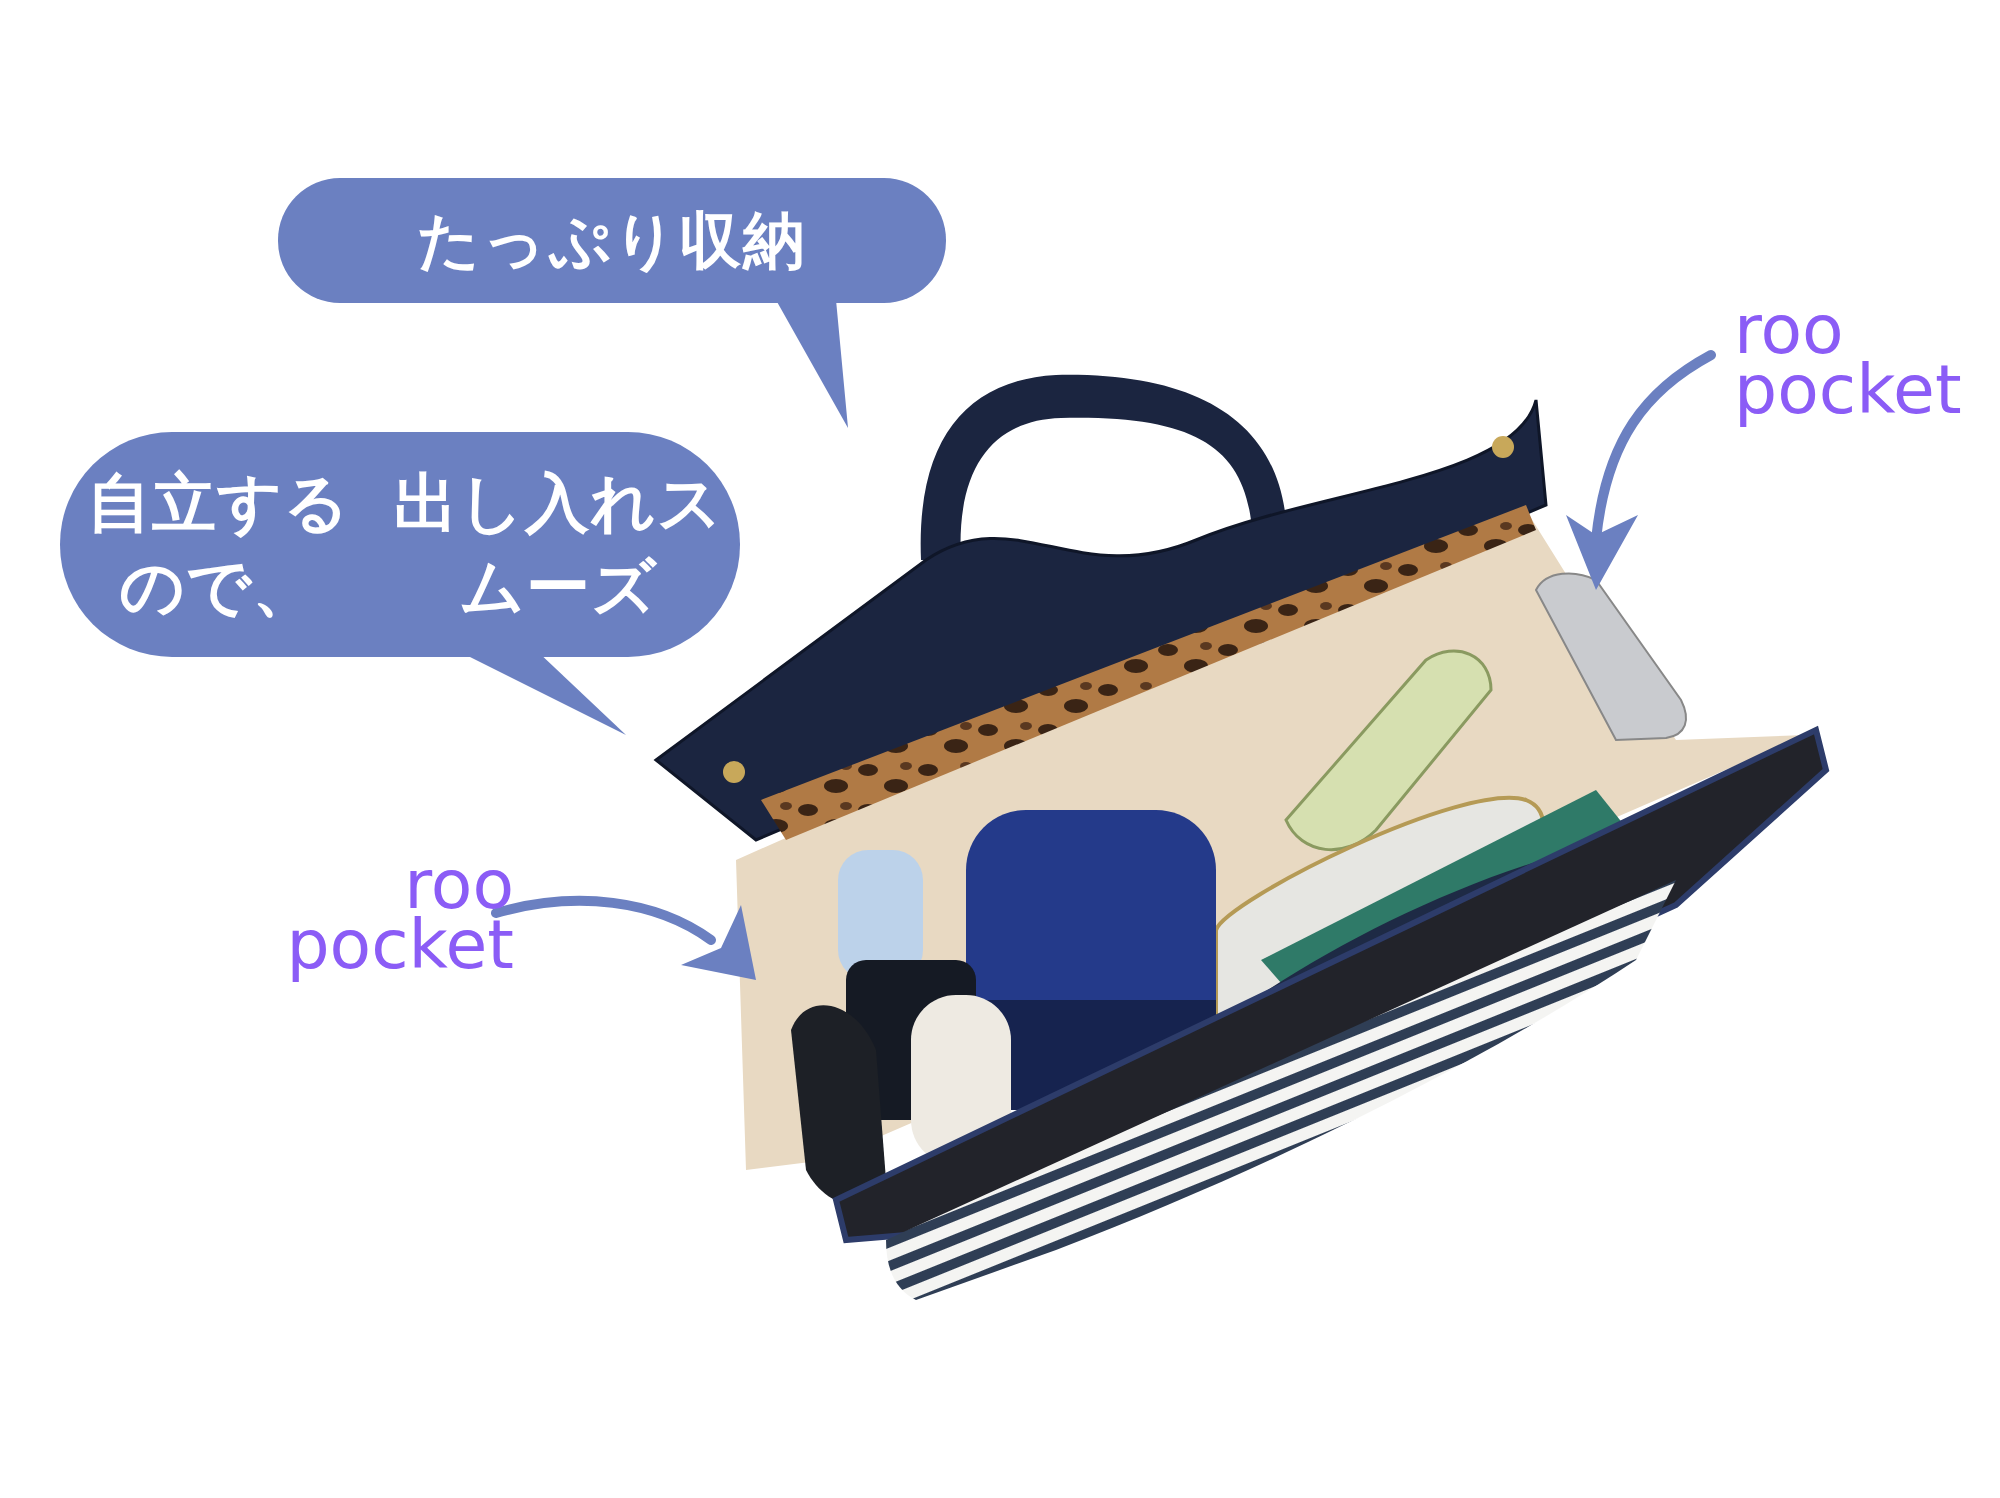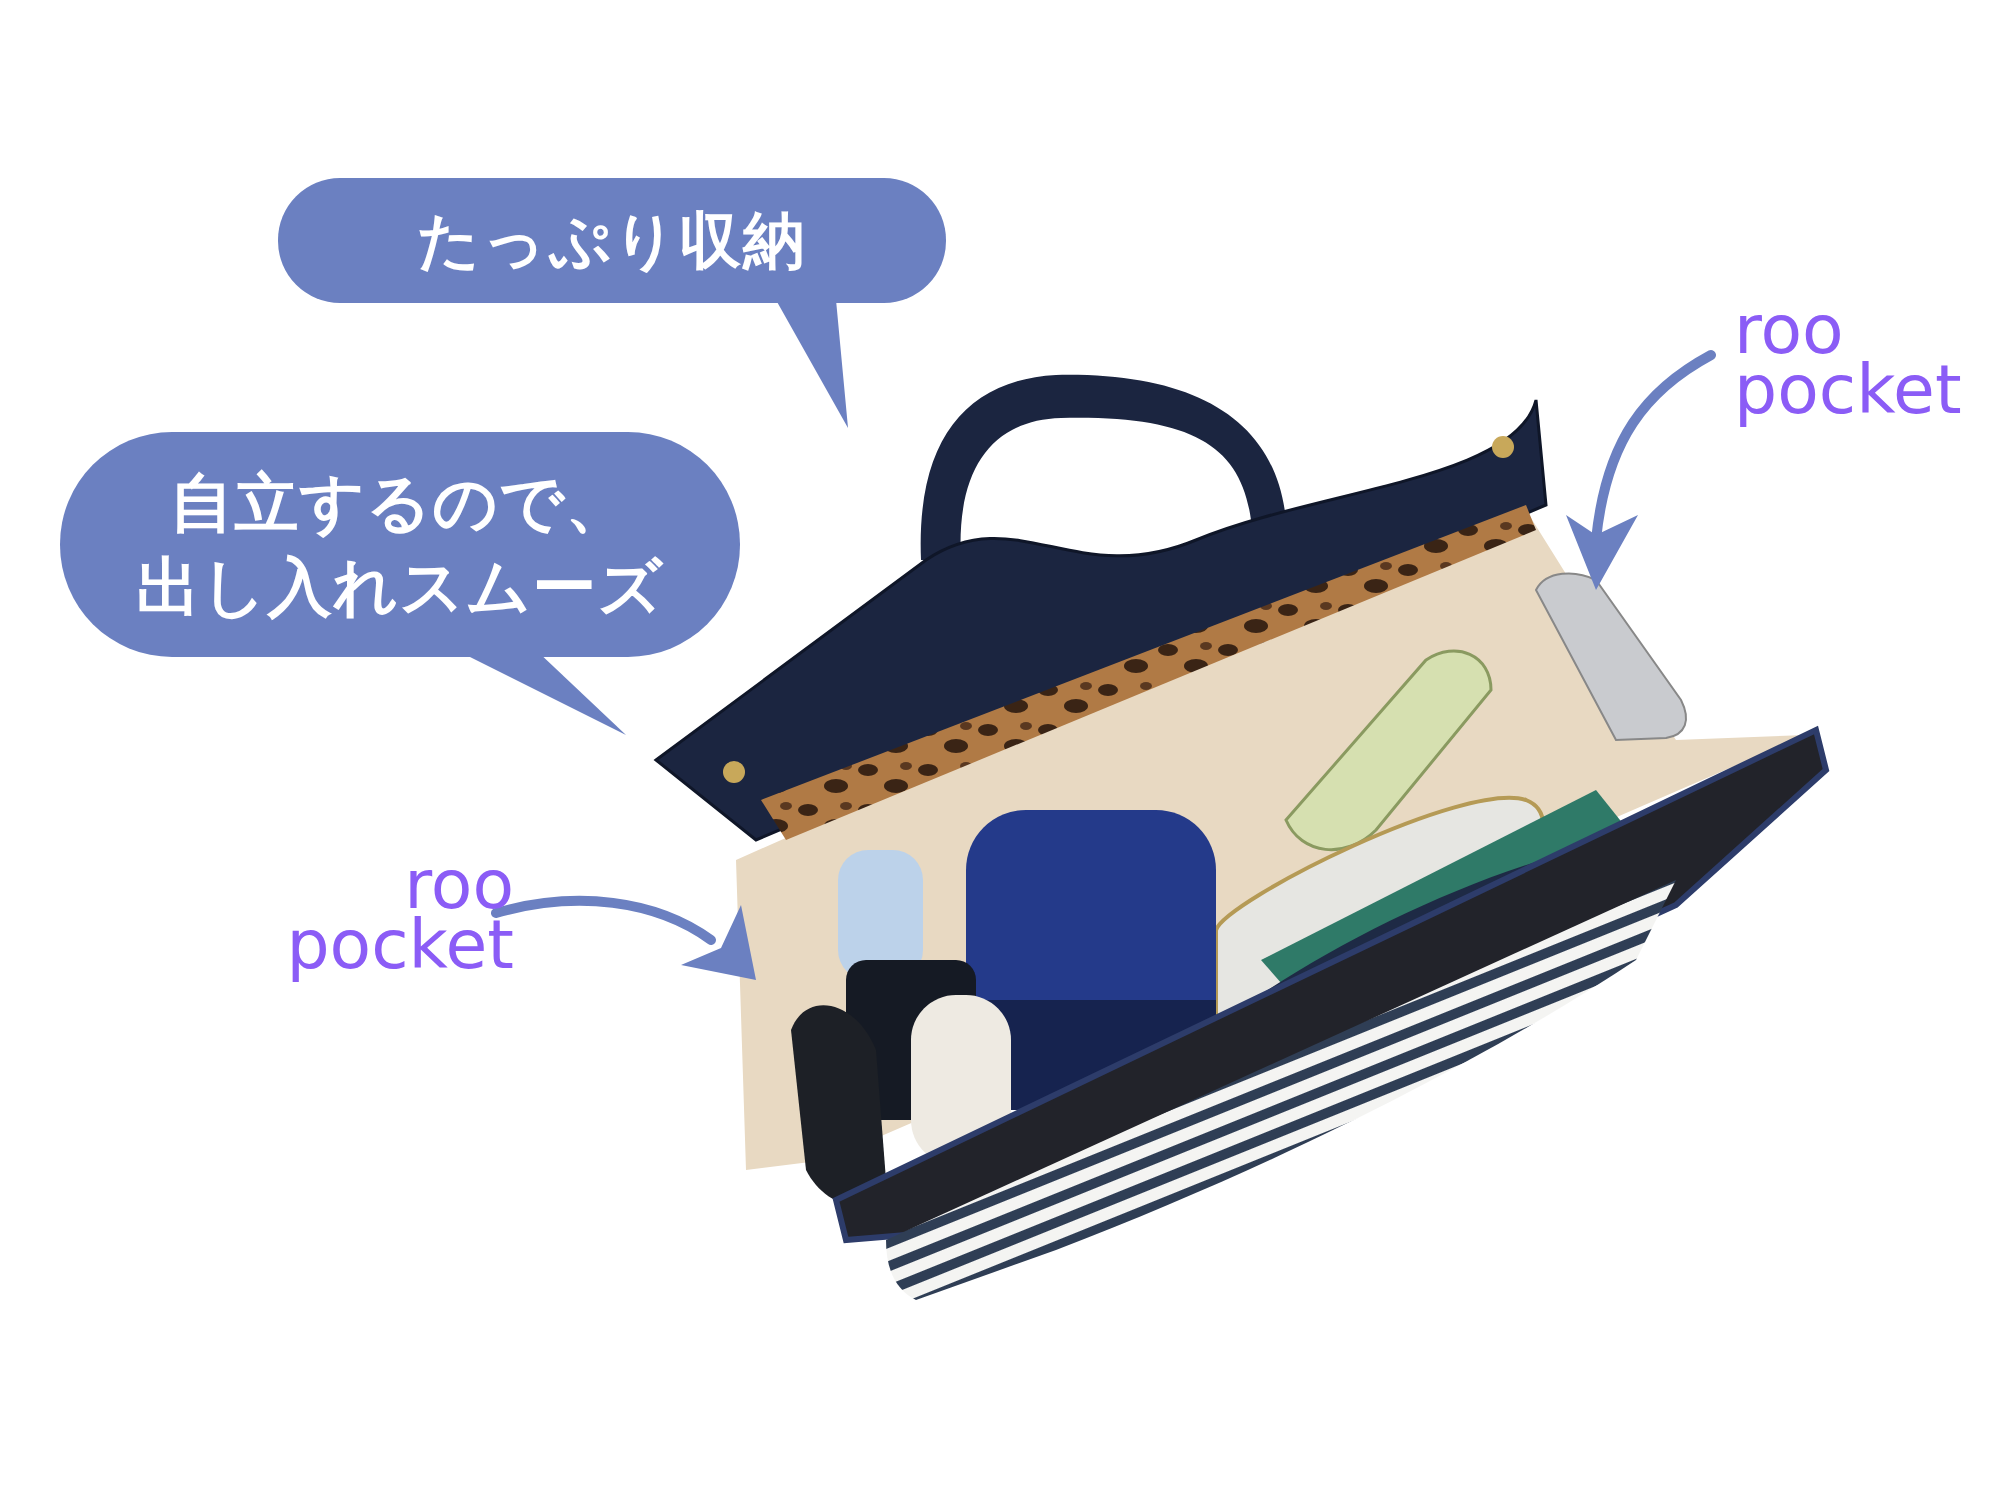--- a/index.html
+++ b/index.html
@@ -4,21 +4,21 @@
   <style>
     html, body { margin: 0; padding: 0; background: #ffffff; }
     body { width: 2000px; height: 1498px; position: relative; overflow: hidden; font-family: "DejaVu Sans", sans-serif; }
     .canvas { position: absolute; left: 16px; top: 0; width: 2000px; height: 1498px; }
     .bubble {
       position: absolute; background: #6b80c1; color: #ffffff;
       display: flex; align-items: center; justify-content: center; text-align: center;
       font-family: "DejaVu Sans", sans-serif; font-weight: bold;
     }
     .bubble-1 { left: 262px; top: 178px; width: 668px; height: 125px; border-radius: 62px; font-size: 62px; letter-spacing: 2px; }
-    .bubble-2 { left: 44px; top: 432px; width: 680px; height: 225px; border-radius: 112px; font-size: 64px; line-height: 84px; letter-spacing: 1px; flex-direction: column; }
+    .bubble-2 { left: 44px; top: 432px; width: 680px; height: 225px; border-radius: 112px; font-size: 64px; line-height: 84px; letter-spacing: 1px; flex-direction: row; }
     .bubble-2 span { display: block; }
     .label {
       position: absolute; color: #8b5cf6; font-family: "DejaVu Sans", sans-serif;
       font-size: 68px; line-height: 60px; font-weight: normal;
     }
     .label span { display: block; }
     .label-right { left: 1718px; top: 300px; text-align: left; }
     .label-left { left: 228px; top: 855px; text-align: right; width: 270px; }
     svg.overlay { position: absolute; left: 0; top: 0; }
   </style>

